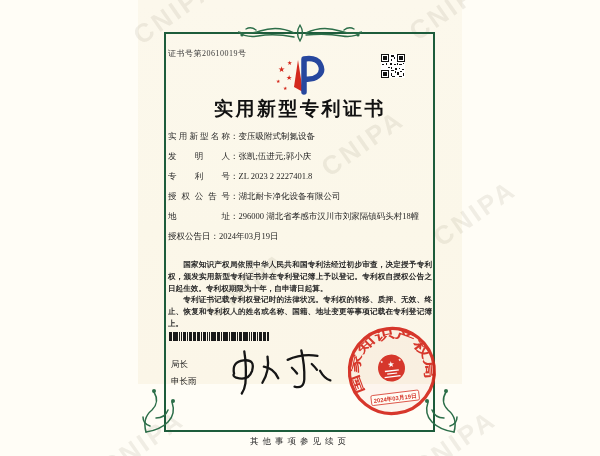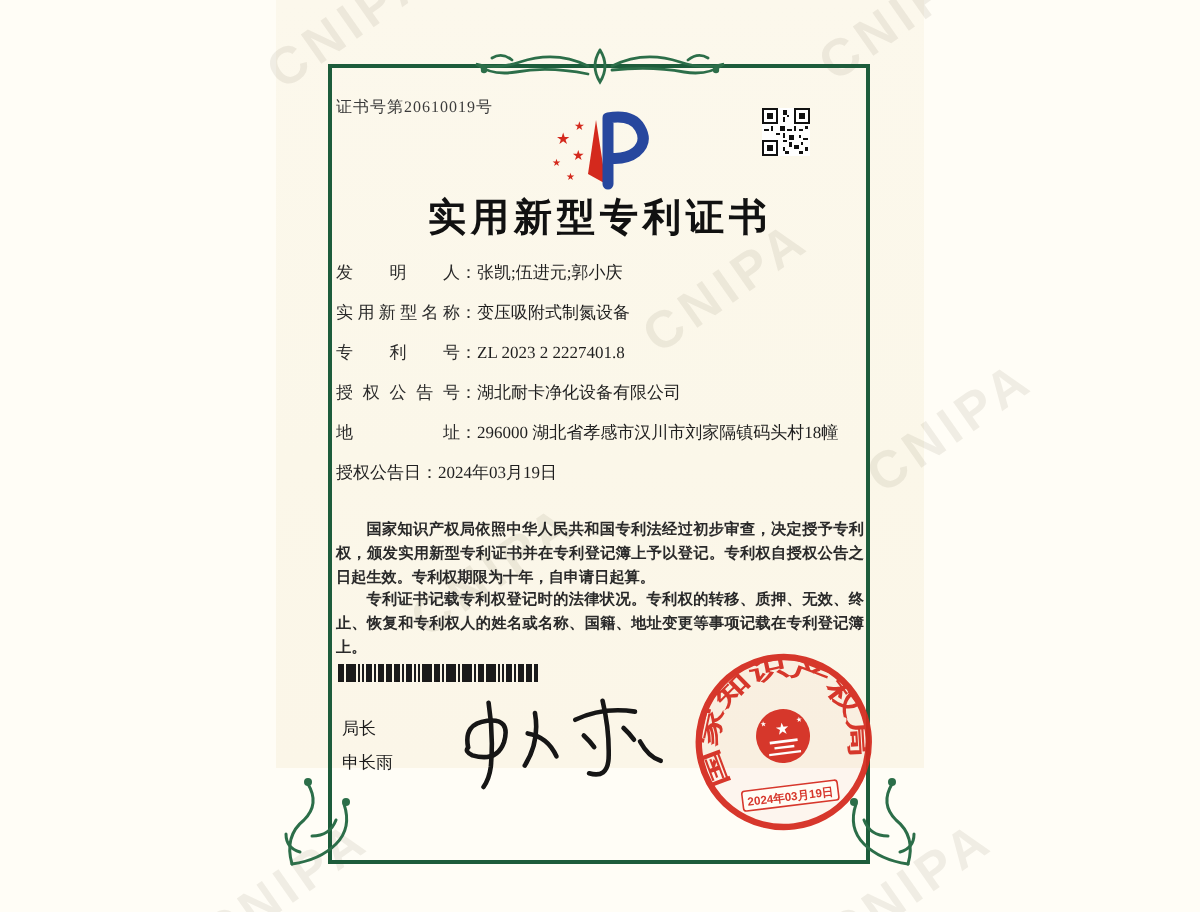--- a/index.html
+++ b/index.html
@@ -166,24 +166,24 @@
       <rect x="9" y="17" width="1" height="2"></rect>
         <rect x="10" y="19" width="2" height="1"></rect>
         <rect x="16" y="19" width="2" height="1"></rect>
     </g>
   </svg>
 
   <div class="title">实用新型专利证书</div>
 
   <div class="fields">
     <div class="row">
+      <span class="lbl">实用新型名称</span><span class="colon">：</span><span class="val">变压吸附式制氮设备</span>
+    </div>
+    <div class="row">
       <span class="lbl">发明人</span><span class="colon">：</span><span class="val">张凯;伍进元;郭小庆</span>
-    </div>
-    <div class="row">
-      <span class="lbl">实用新型名称</span><span class="colon">：</span><span class="val">变压吸附式制氮设备</span>
     </div>
     <div class="row">
       <span class="lbl">专利号</span><span class="colon">：</span><span class="val">ZL 2023 2 2227401.8</span>
     </div>
     <div class="row">
       <span class="lbl">授权公告号</span><span class="colon">：</span><span class="val">湖北耐卡净化设备有限公司</span>
     </div>
     <div class="row">
       <span class="lbl">地址</span><span class="colon">：</span><span class="val">296000 湖北省孝感市汉川市刘家隔镇码头村18幢</span>
     </div>
@@ -232,14 +232,15 @@
       <text x="37" y="36" font-size="3.5" fill="#fff" text-anchor="middle" font-family="'DejaVu Sans',sans-serif">★</text>
       <text x="55" y="36" font-size="3.5" fill="#fff" text-anchor="middle" font-family="'DejaVu Sans',sans-serif">★</text>
       <rect x="39" y="44" width="14" height="1.4" fill="#fff"></rect>
       <rect x="41" y="47" width="10" height="1.2" fill="#fff"></rect>
       <rect x="38" y="50" width="16" height="1.2" fill="#fff"></rect>
     </g>
     <rect x="22" y="67" width="48" height="10" rx="1.5" fill="#fffdf5" stroke="#d4291d" stroke-width="0.8"></rect>
     <text x="46" y="74.5" font-size="5.8" fill="#d4291d" text-anchor="middle" font-weight="bold" font-family="'Liberation Sans',sans-serif">2024年03月19日</text>
   </svg>
 
+  <div class="footer-note">其他事项参见续页</div>
 
 </div>
 
 </body></html>

